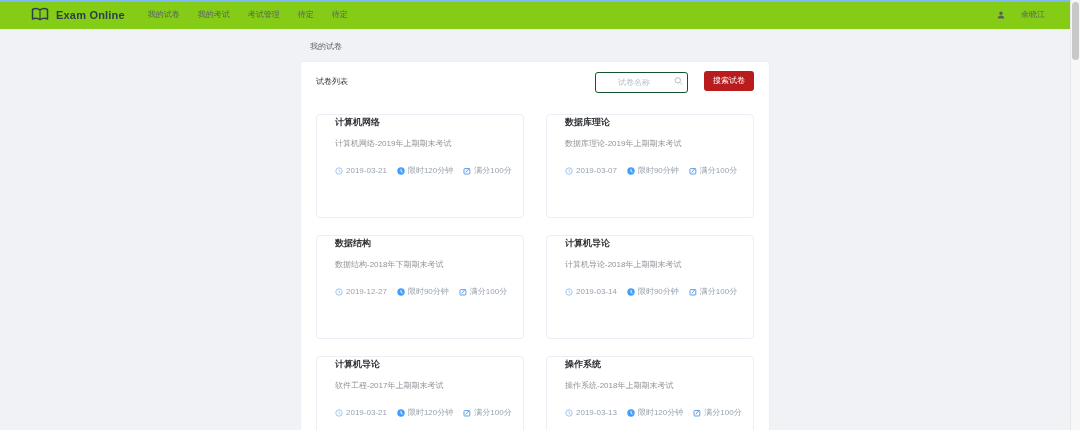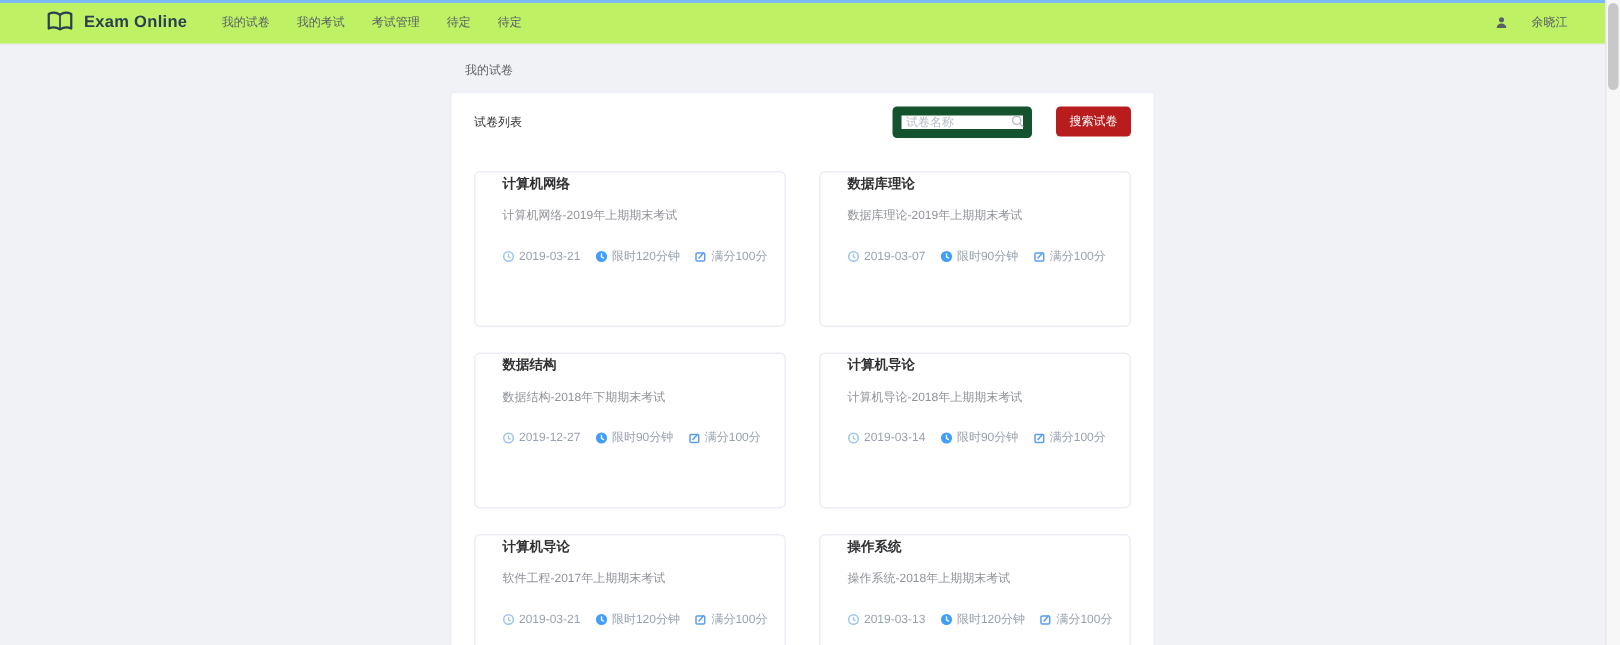--- a/index.html
+++ b/index.html
@@ -5,41 +5,41 @@
   * { margin:0; padding:0; box-sizing:border-box; }
   html,body { width:1080px; height:430px; }
   body {
     font-family:"Liberation Sans","DejaVu Sans",sans-serif;
     background:#f0f2f5; overflow:hidden;
   }
   .page { position:relative; width:1080px; height:430px; background:#f0f2f5; }
   .progress-line { position:absolute; top:0; left:0; width:100%; height:2px; background:#7db9f7; z-index:10; }
 
   
-  .navbar { position:relative; height:30px; background:#bef264; border-bottom:1px solid #ebebeb;
+  .navbar { position:relative; height:30px; background:#84cc16; border-bottom:1px solid #ebebeb;
             display:flex; align-items:center; padding:0 45px 0 30px; }
   .brand { display:flex; align-items:center; gap:6px; margin-right:14px; cursor:pointer; }
   .brand-text { font-size:11px; font-weight:bold; color:#2c3e50; letter-spacing:.2px; white-space:nowrap; }
   .menu { display:flex; height:100%; align-items:center; }
   .menu-item { font-size:8px; color:#5a5e66; padding:0 9px; height:100%;
                display:flex; align-items:center; cursor:pointer; white-space:nowrap; }
   .navbar-user { position:absolute; right:35px; top:0; height:100%;
                  display:flex; align-items:center; gap:16px; font-size:8px; color:#5a5e66; cursor:pointer; }
 
   
   .content { position:absolute; left:300px; top:30px; width:470px; }
   .breadcrumb { font-size:8px; color:#606266; padding:11px 0 9px 10px; }
   .panel { background:#fff; border:1px solid #ebeef5; border-radius:3px;
            min-height:380px; padding:8px 15px 20px; }
   .panel-header { display:flex; align-items:center; justify-content:space-between; height:22px; }
   .panel-title { font-size:8px; color:#303133; }
   .search-area { display:flex; align-items:center; }
   .search-box { position:relative; width:93px; height:21px; }
-  .search-box input { width:100%; height:100%; border:6px solid #14532d; border-radius:3px;
-                      padding:0 18px 0 3px; font-size:8px; color:#606266; outline:none; background:#fff; }
+  .search-box input { width:100%; height:100%; border:1px solid #14532d; border-radius:3px;
+                      padding:0 18px 0 22px; font-size:8px; color:#606266; outline:none; background:#fff; }
   .search-box input::placeholder { color:#b6bcc6; }
   .search-icon { position:absolute; right:5px; top:50%; transform:translateY(-50%); display:flex; }
   .search-btn { margin-left:16px; width:50px; height:20px; background:#b91c1c; color:#fff;
                 border:none; border-radius:3px; font-size:8px; cursor:pointer; line-height:1; }
 
   
   .card-grid { display:grid; grid-template-columns:208px 208px; gap:17px 22px; margin-top:22px; }
   .exam-card { width:208px; height:104px; background:#fff; border:1px solid #ebeef5;
                border-radius:4px; padding:2px 18px; cursor:pointer; overflow:hidden; }
   .exam-title { font-size:9px; font-weight:bold; color:#303133; line-height:10px; }

